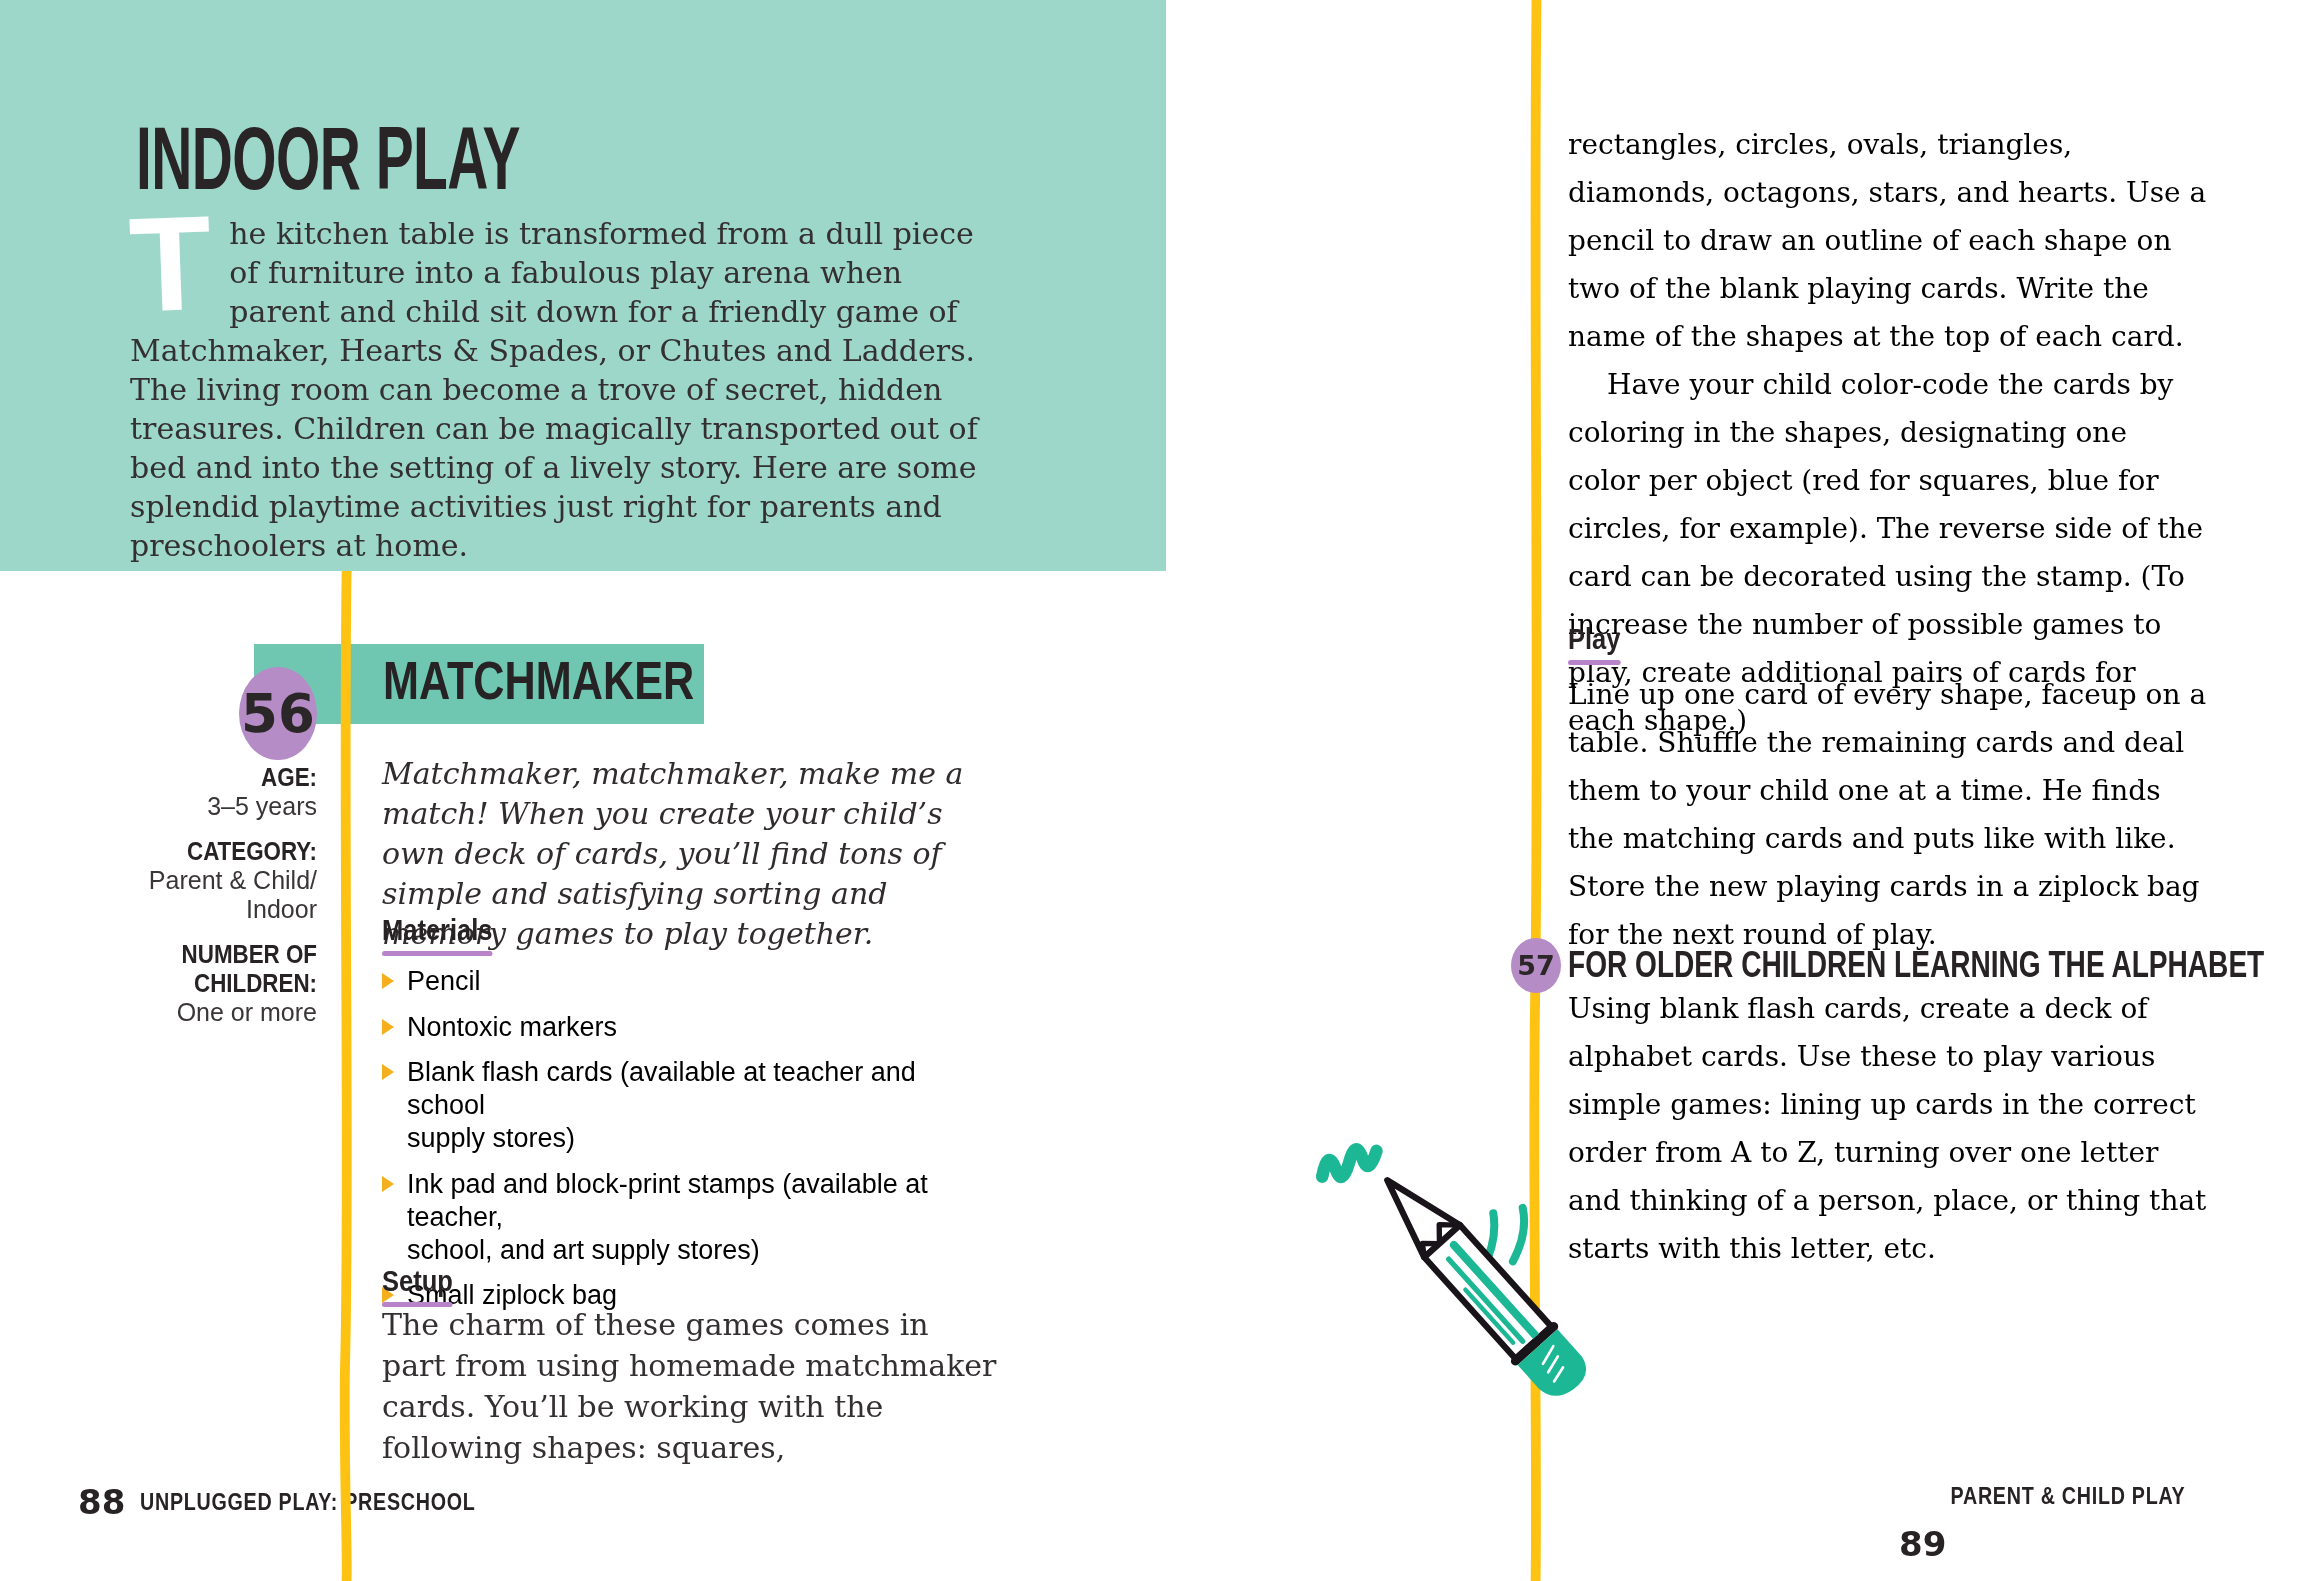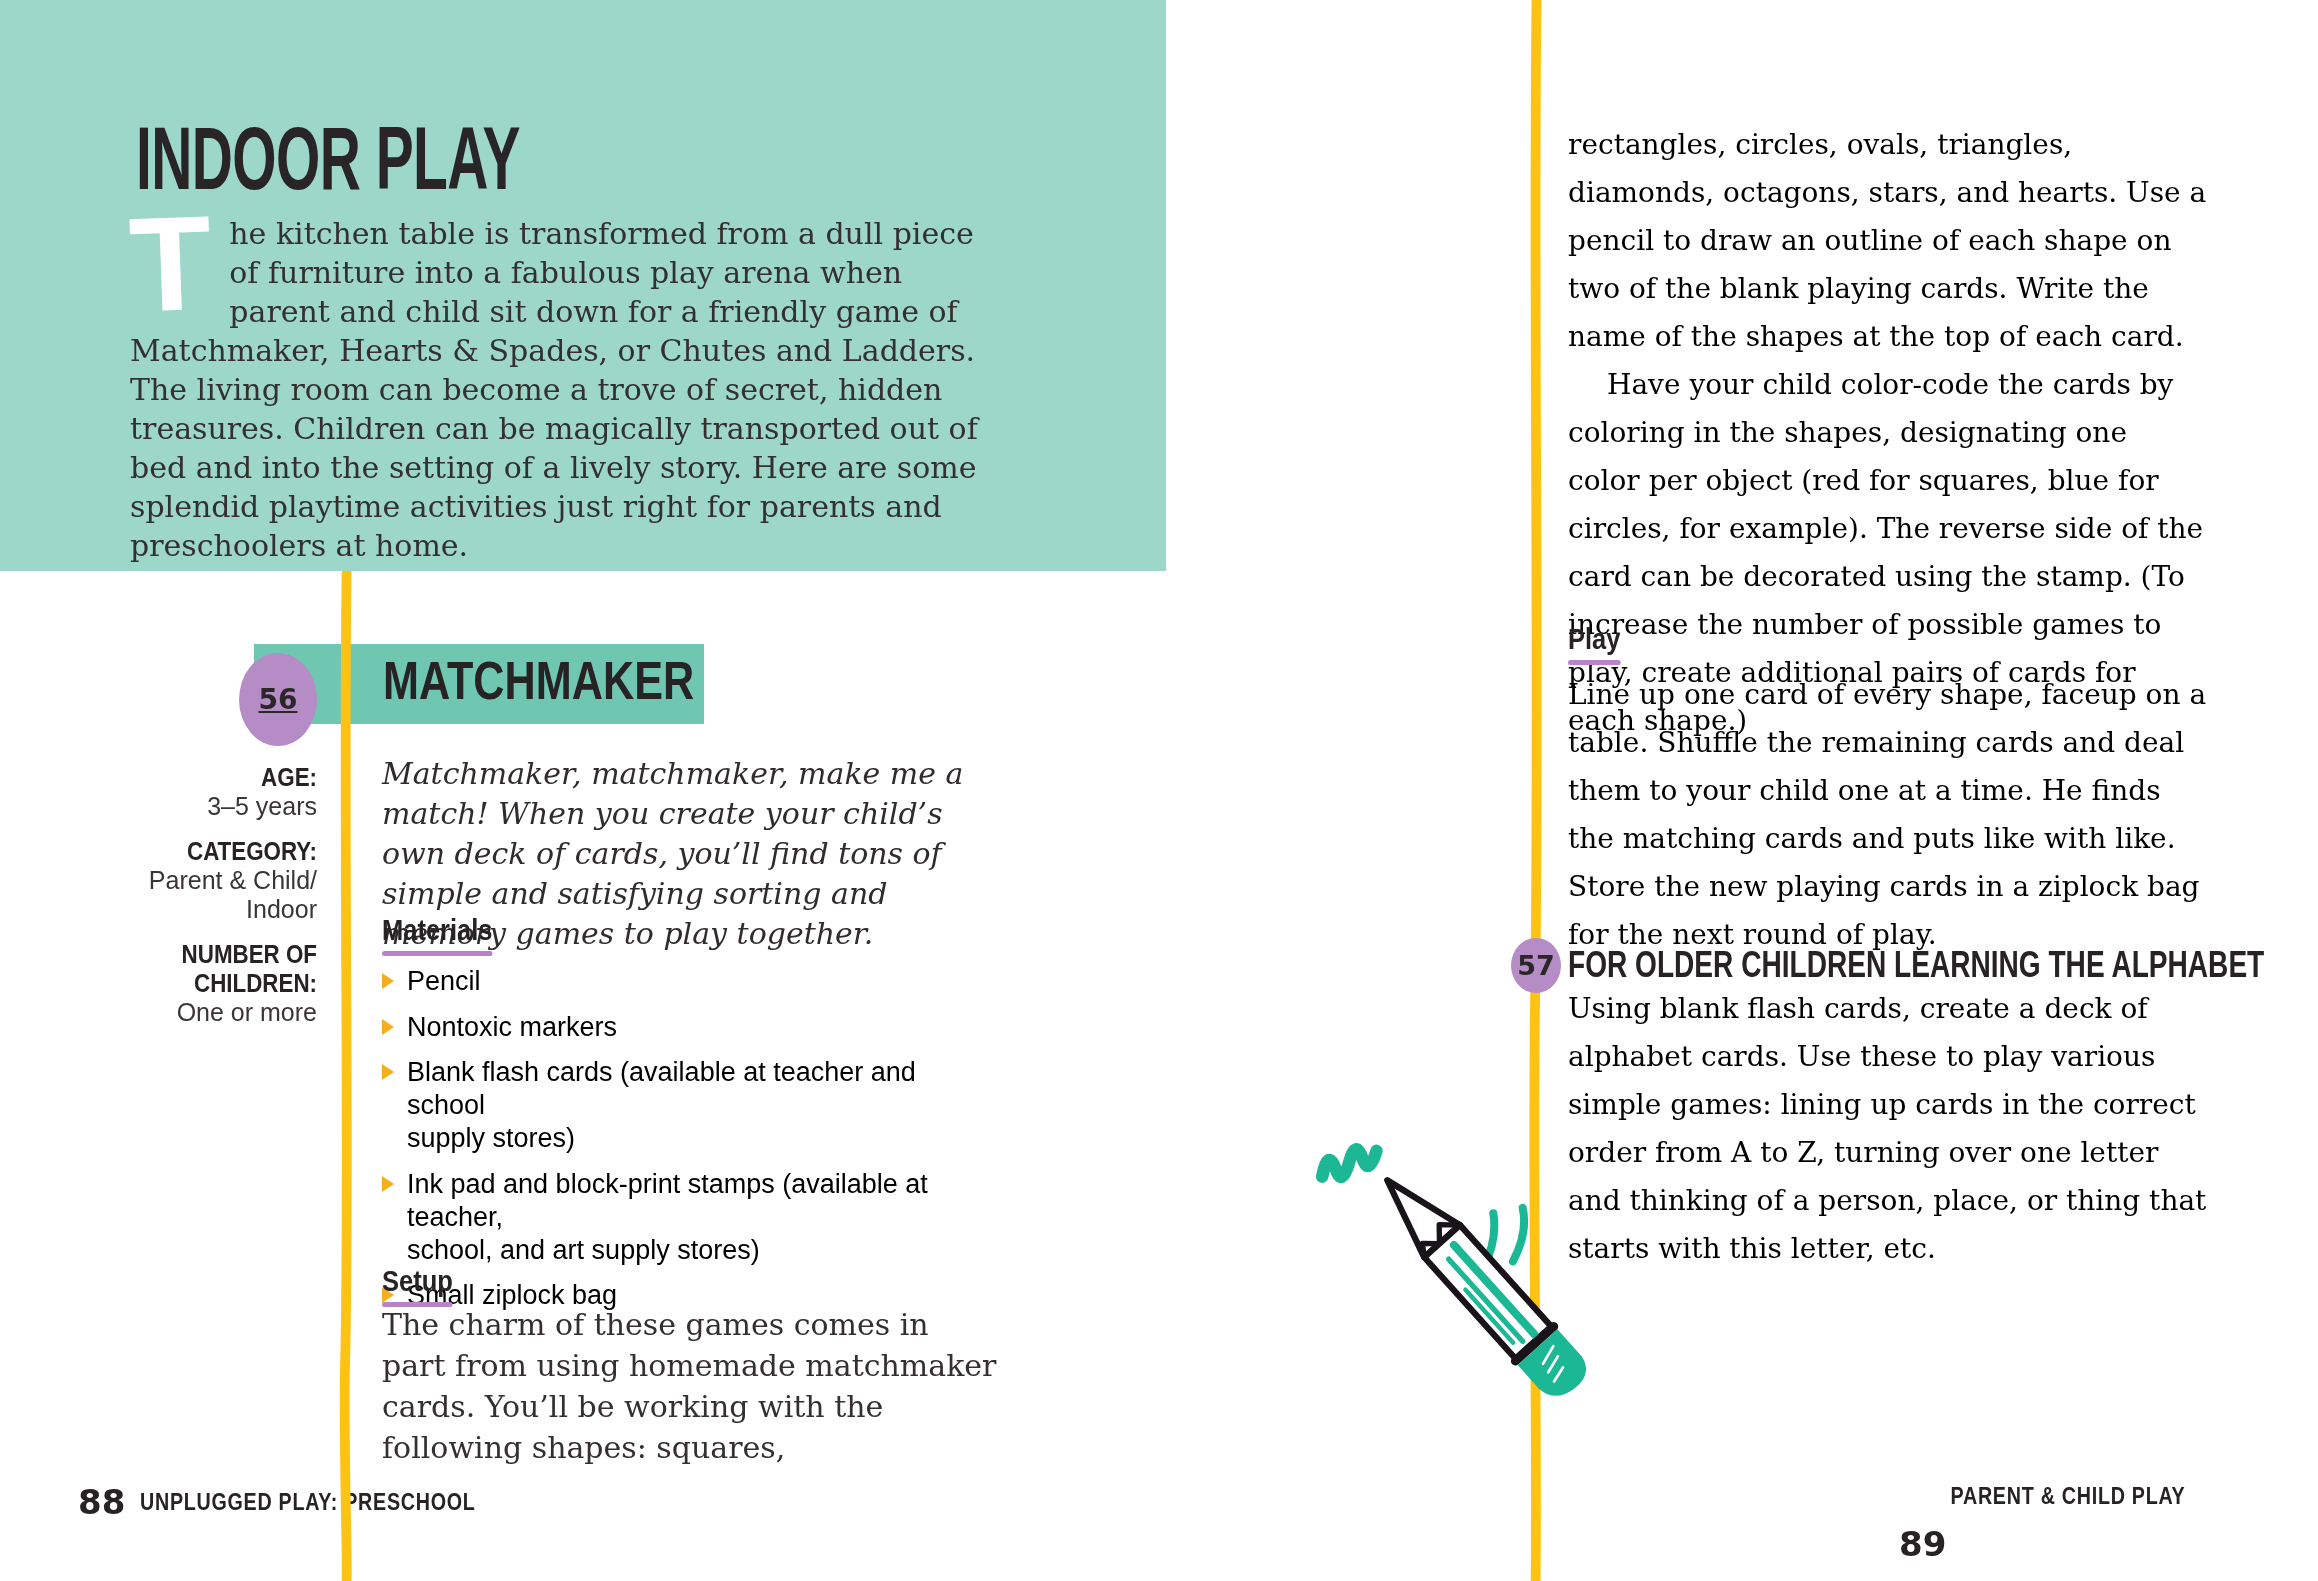--- a/index.html
+++ b/index.html
@@ -32,21 +32,21 @@
   
   .spine{position:absolute;z-index:5;}
 
   
   .bar56{position:absolute;left:254px;top:644px;width:450px;height:80px;background:var(--teal-bar);z-index:1;}
   .bar56 .t{position:absolute;left:129px;top:5.4px;font:700 54px "Liberation Sans",sans-serif;
             color:#272223;transform:scaleX(0.80);transform-origin:left;white-space:nowrap;}
   .badge{position:absolute;background:var(--purple-badge);border-radius:50%;z-index:6;
          display:flex;align-items:center;justify-content:center;color:#2B2627;
          font-family:"DejaVu Sans",sans-serif;font-weight:700;}
-  .badge56{left:239px;top:653px;width:78px;height:93px;font-size:28px;text-decoration:underline;}
+  .badge56{left:239px;top:667px;width:78px;height:93px;font-size:53px;}
   .badge57{left:1511px;top:938px;width:50px;height:55px;font-size:27px;}
 
   
   .sidebar{position:absolute;left:54px;top:763px;width:263px;text-align:right;}
   .sb-label{font:700 26px "Liberation Sans",sans-serif;color:#272223;line-height:29px;
             transform:scaleX(0.86);transform-origin:right;}
   .sb-value{font:400 25px "Liberation Sans",sans-serif;color:#3A3637;line-height:29px;
             margin-bottom:16px;white-space:pre-line;}
 
   

